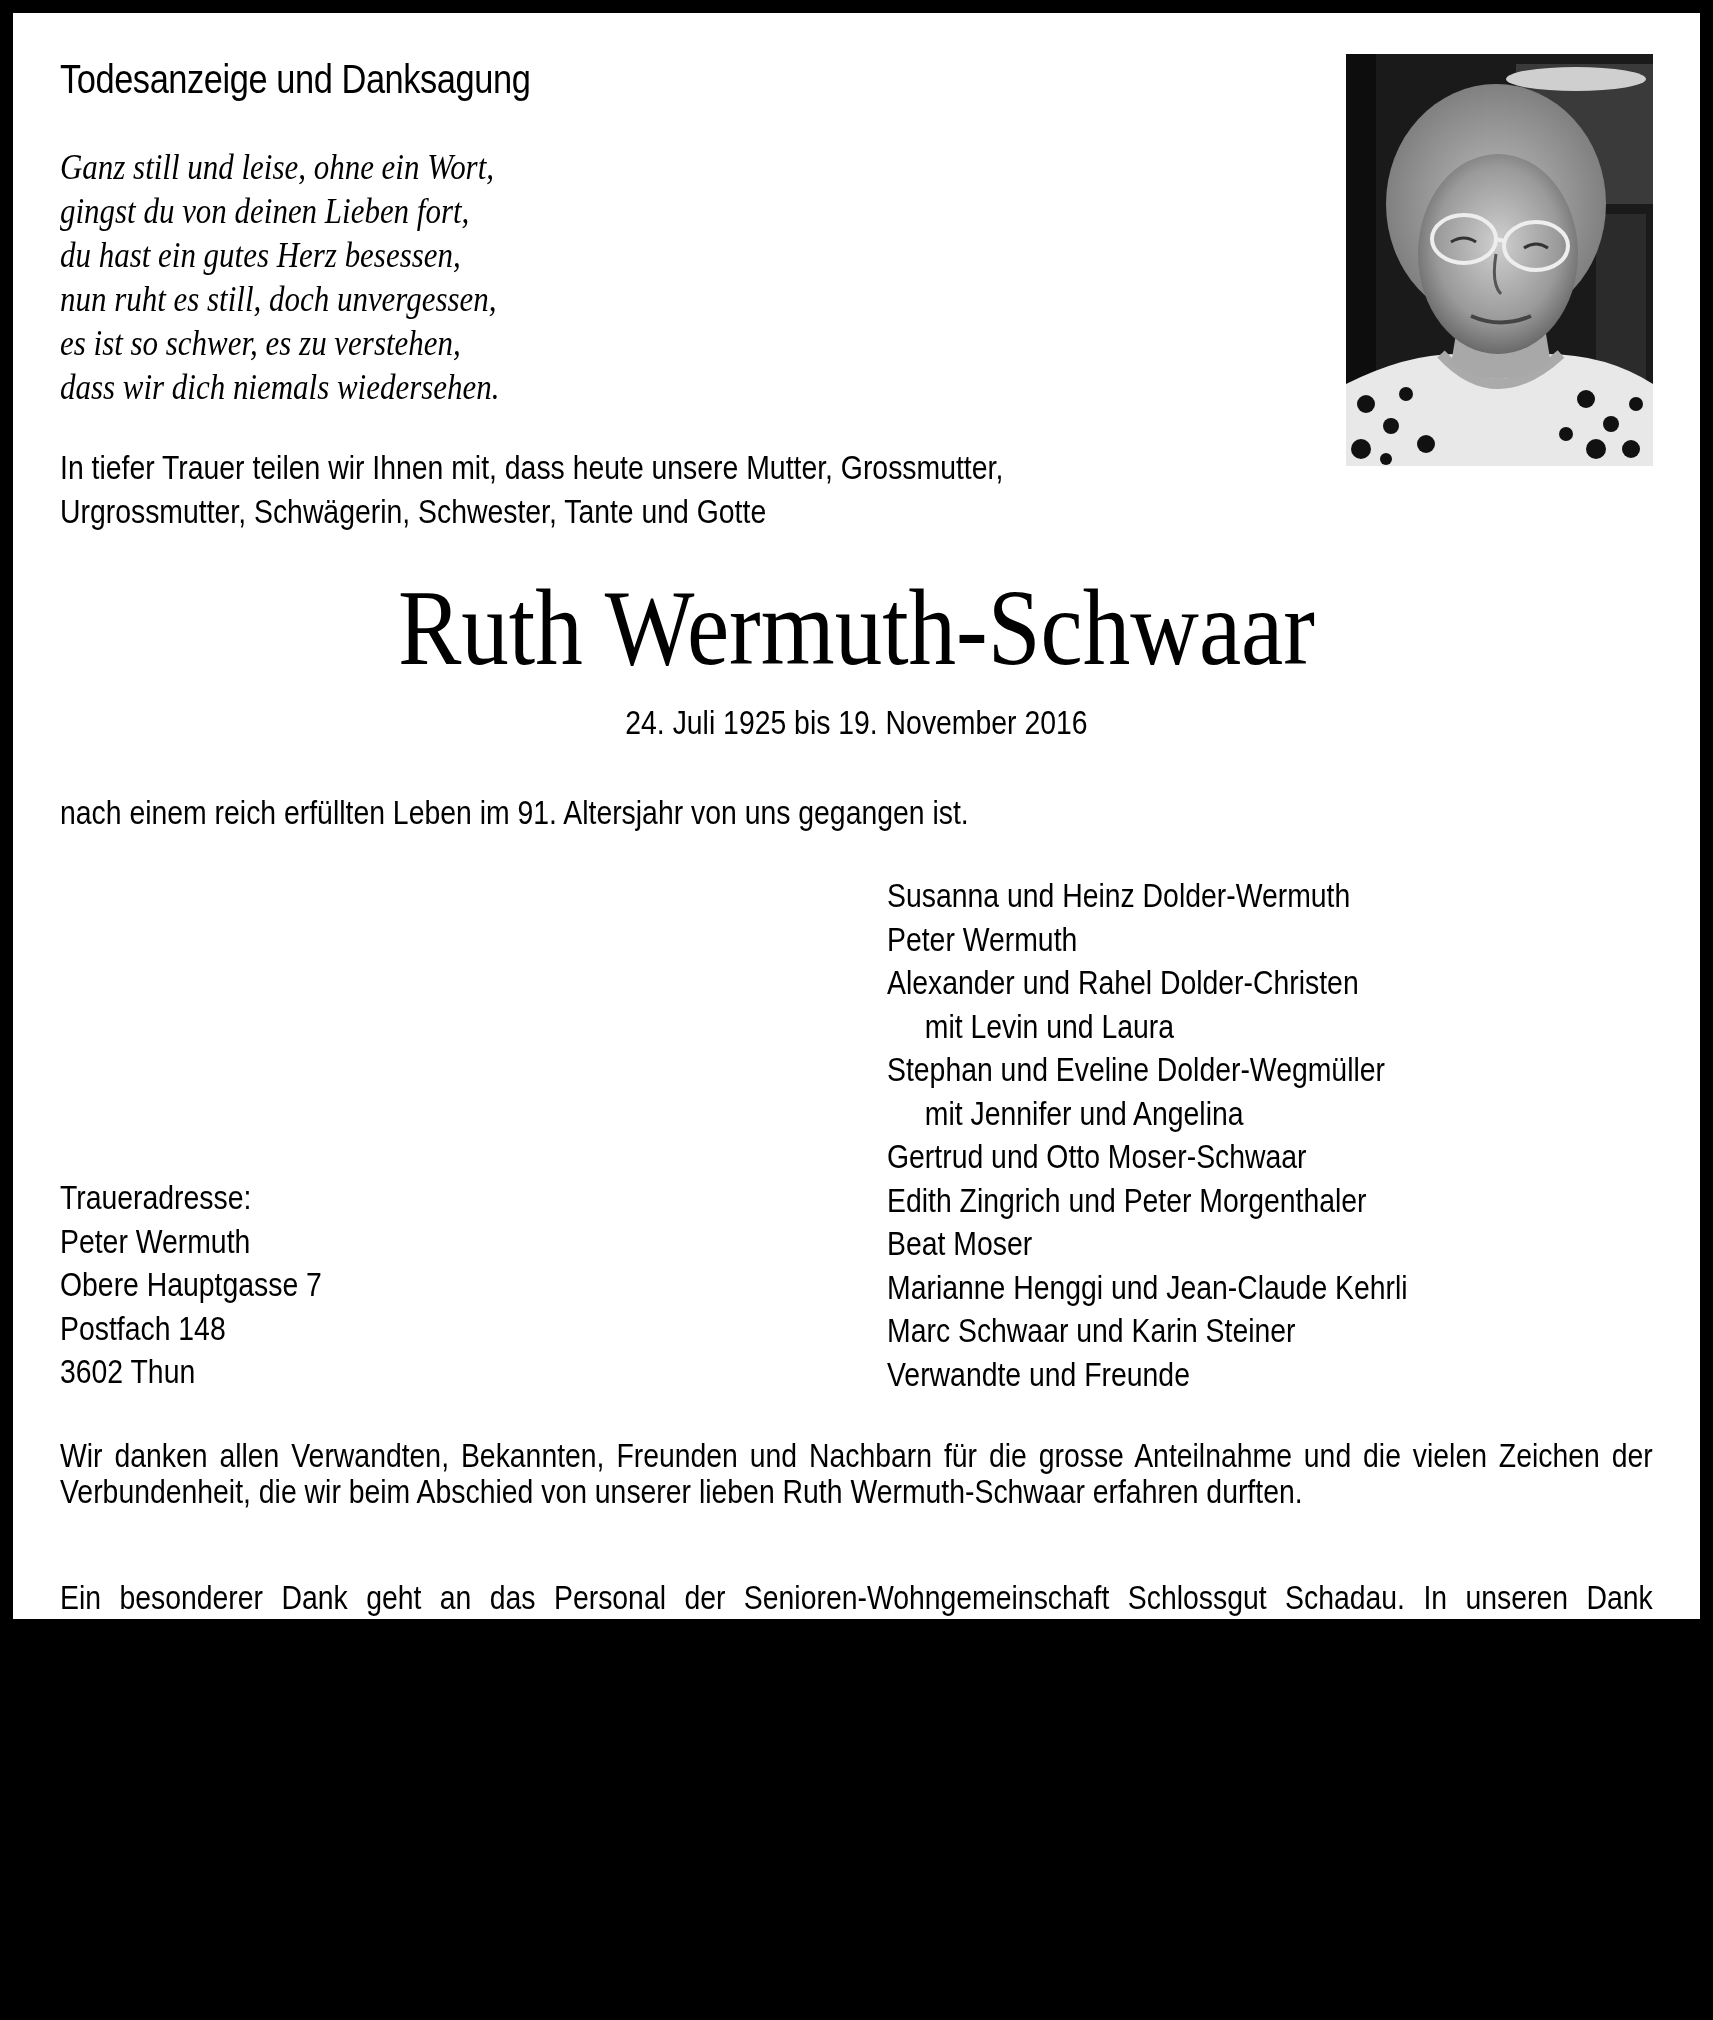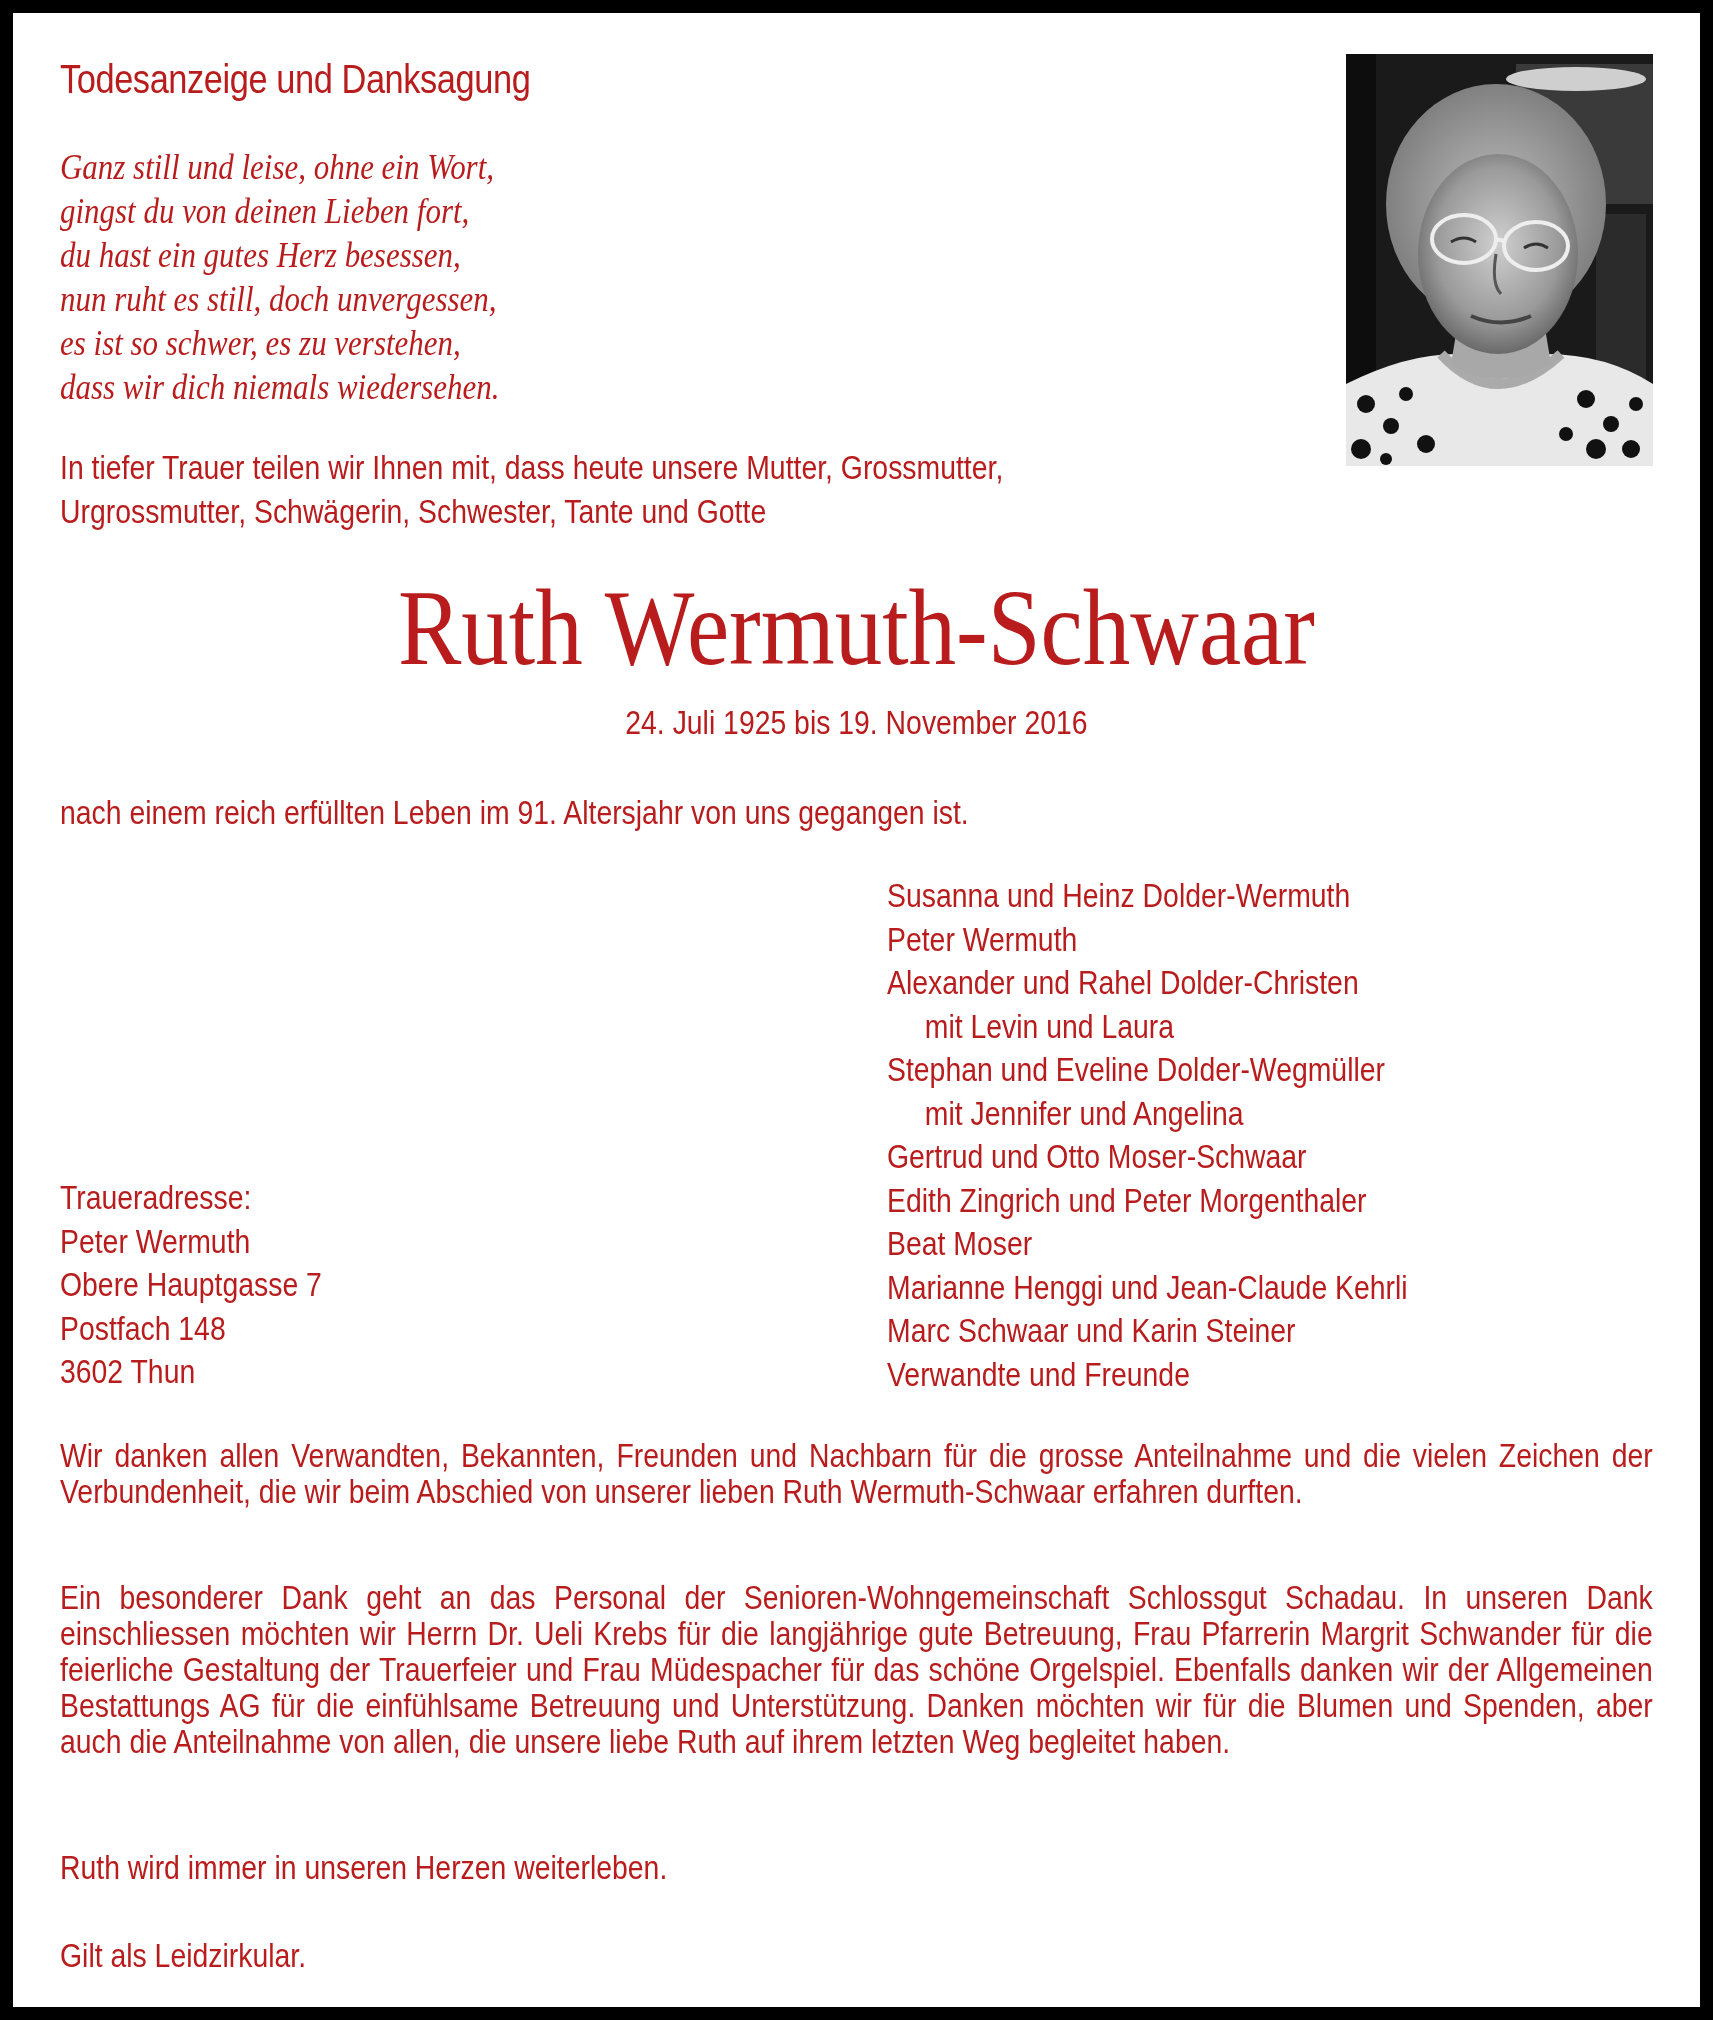--- a/index.html
+++ b/index.html
@@ -1,19 +1,19 @@
 <!DOCTYPE html>
 <html><head>
 <meta charset="utf-8">
 <style>
   html, body { margin: 0; padding: 0; background: #000; }
   body { width: 1713px; height: 2020px; position: relative; overflow: hidden; }
   .sheet {
-    position: absolute; left: 13px; top: 13px; width: 1687px; height: 1994px;
-    background: #fff; color: #b91c1c;
+    position: absolute; left: 13px; top: 13px; width: 1687px; height: 1606px;
+    background: #fff; color: #000000;
   }
   .sans { font-family: "Liberation Sans", "DejaVu Sans", sans-serif; }
   .serif { font-family: "Liberation Serif", "DejaVu Serif", serif; }
   .abs { position: absolute; white-space: nowrap; }
 
   .heading-small {
     left: 47px; top: 44px; font-size: 40px; font-weight: 300; letter-spacing: -0.5px;
     transform: scaleX(0.86); transform-origin: left center;
   }
   .poem {

